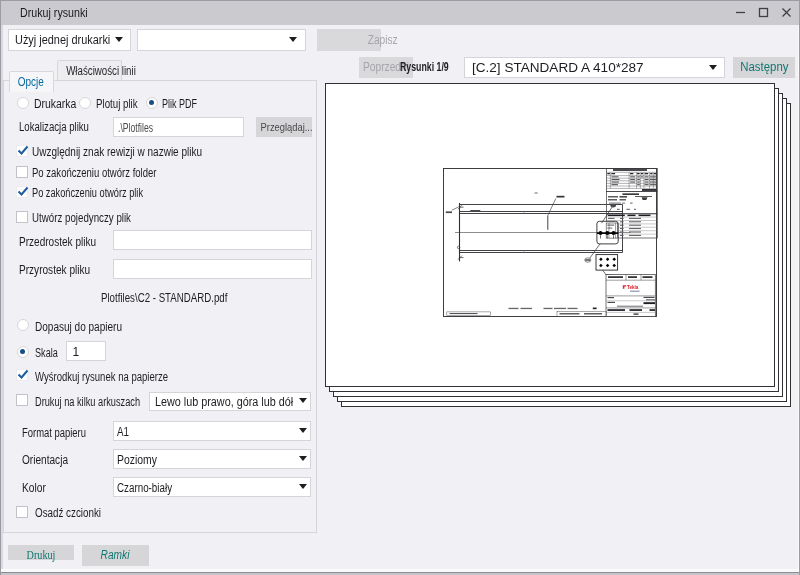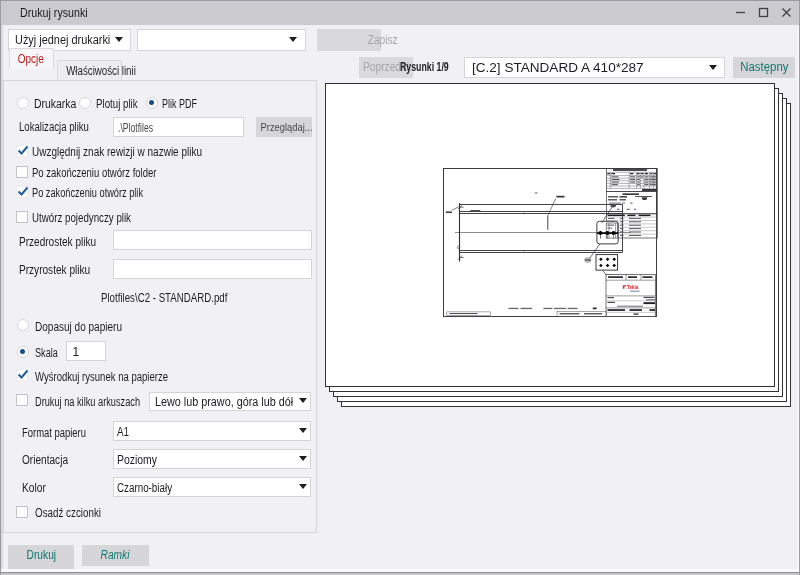--- a/index.html
+++ b/index.html
@@ -42,21 +42,21 @@
 <div class="btn dis" style="left:317px;top:29px;width:64px;height:22px;line-height:22px;padding-left:48px;"><span class="t">Zapisz</span></div>
 
 <div class="btn dis" style="left:331px;top:57px;width:54px;height:21px;line-height:21px;margin-left:28px;"><span class="t">Poprzedni</span></div>
 <div class="lbl" style="transform:scaleX(0.73);left:400px;top:60px;font-weight:bold;">Rysunki 1/9</div>
 <div class="combo" style="left:464px;top:57px;width:261px;height:21px;"></div>
 <div class="lbl" style="transform:scaleX(1.13);left:472px;top:61px;">[C.2] STANDARD A 410*287</div>
 <div class="arrow" style="left:709px;top:65px;"></div>
 <div class="btn" style="left:733px;top:57px;width:62px;height:21px;line-height:21px;"><span class="t" style="transform:scaleX(0.95)">Następny</span></div>
 
 <div style="position:absolute;left:3px;top:79.5px;width:314px;height:453px;border:1px solid #d6d6da;box-sizing:border-box;"></div>
-<div class="tab" style="left:8.5px;top:48px;width:45px;height:21px;background:#f6f6f9;border:1px solid #d8d8dc;border-bottom:none;border-radius:2px 2px 0 0;color:#b91c1c;text-align:center;line-height:20px;white-space:nowrap;"><span class="t" style="transform:scaleX(0.83)">Opcje</span></div>
+<div class="tab" style="left:8.5px;top:71px;width:45px;height:21px;background:#f6f6f9;border:1px solid #d8d8dc;border-bottom:none;border-radius:2px 2px 0 0;color:#0369a1;text-align:center;line-height:20px;white-space:nowrap;"><span class="t" style="transform:scaleX(0.83)">Opcje</span></div>
 <div class="tab" style="left:57px;top:59.5px;width:65px;height:20px;background:#ededf0;border:1px solid #d8d8dc;border-bottom:none;border-radius:2px 2px 0 0;color:#26262b;text-align:center;line-height:20px;white-space:nowrap;"><span class="t" style="transform:scaleX(0.81)">Właściwości linii</span></div>
 
 <div class="radio" style="left:16.5px;top:96.5px;"></div>
 <div class="lbl" style="transform:scaleX(0.87);left:33.5px;top:96.5px;">Drukarka</div>
 <div class="radio" style="left:79px;top:96.5px;"></div>
 <div class="lbl" style="transform:scaleX(0.81);left:96px;top:96.5px;">Plotuj plik</div>
 <div class="radio" style="left:145.5px;top:96.5px;">
     <div class="dot"></div>
   </div>
 <div class="lbl" style="transform:scaleX(0.75);left:162px;top:96.5px;">Plik PDF</div>
@@ -114,21 +114,21 @@
 <div class="combo" style="left:113px;top:449px;width:198px;height:19.5px;"></div>
 <div class="lbl" style="transform:scaleX(0.869);left:116.5px;top:452.5px;">Poziomy</div>
 <div class="arrow" style="left:299px;top:455.5px;"></div>
 <div class="lbl" style="transform:scaleX(0.85);left:22px;top:481px;">Kolor</div>
 <div class="combo" style="left:113px;top:477px;width:198px;height:19.5px;"></div>
 <div class="lbl" style="transform:scaleX(0.817);left:116.5px;top:480.5px;">Czarno-biały</div>
 <div class="arrow" style="left:299px;top:483.5px;"></div>
 <div class="cb" style="left:16px;top:506px;"></div>
 <div class="lbl" style="transform:scaleX(0.818);left:35px;top:506px;">Osadź czcionki</div>
 
-<div class="btn" style="left:8px;top:545px;width:66px;height:30px;line-height:20.5px;"><span class="t">Drukuj</span></div>
+<div class="btn" style="left:8px;top:545px;width:66px;height:15px;line-height:20.5px;font-family:Liberation Serif, serif;"><span class="t">Drukuj</span></div>
 <div class="btn" style="left:82px;top:545px;width:67px;height:20.5px;line-height:20.5px;font-style:italic;"><span class="t">Ramki</span></div>
 
 <div style="position:absolute;left:1px;top:25px;width:1.5px;height:544px;background:#d9d9df;"></div>
 <div style="position:absolute;left:797.5px;top:25px;width:1.5px;height:544px;background:#fafafb;"></div>
 
 <div style="position:absolute;left:1px;top:569px;width:798px;height:2.5px;background:#fafafb;"></div>
 <div style="position:absolute;left:1px;top:571.5px;width:798px;height:1.5px;background:#8d8d95;"></div>
 <div style="position:absolute;left:1px;top:573px;width:798px;height:2px;background:#c4c4ca;"></div>
 
 <svg id="prev" style="position:absolute;left:0;top:0;width:800px;height:575px;" viewBox="0 0 800 575">

